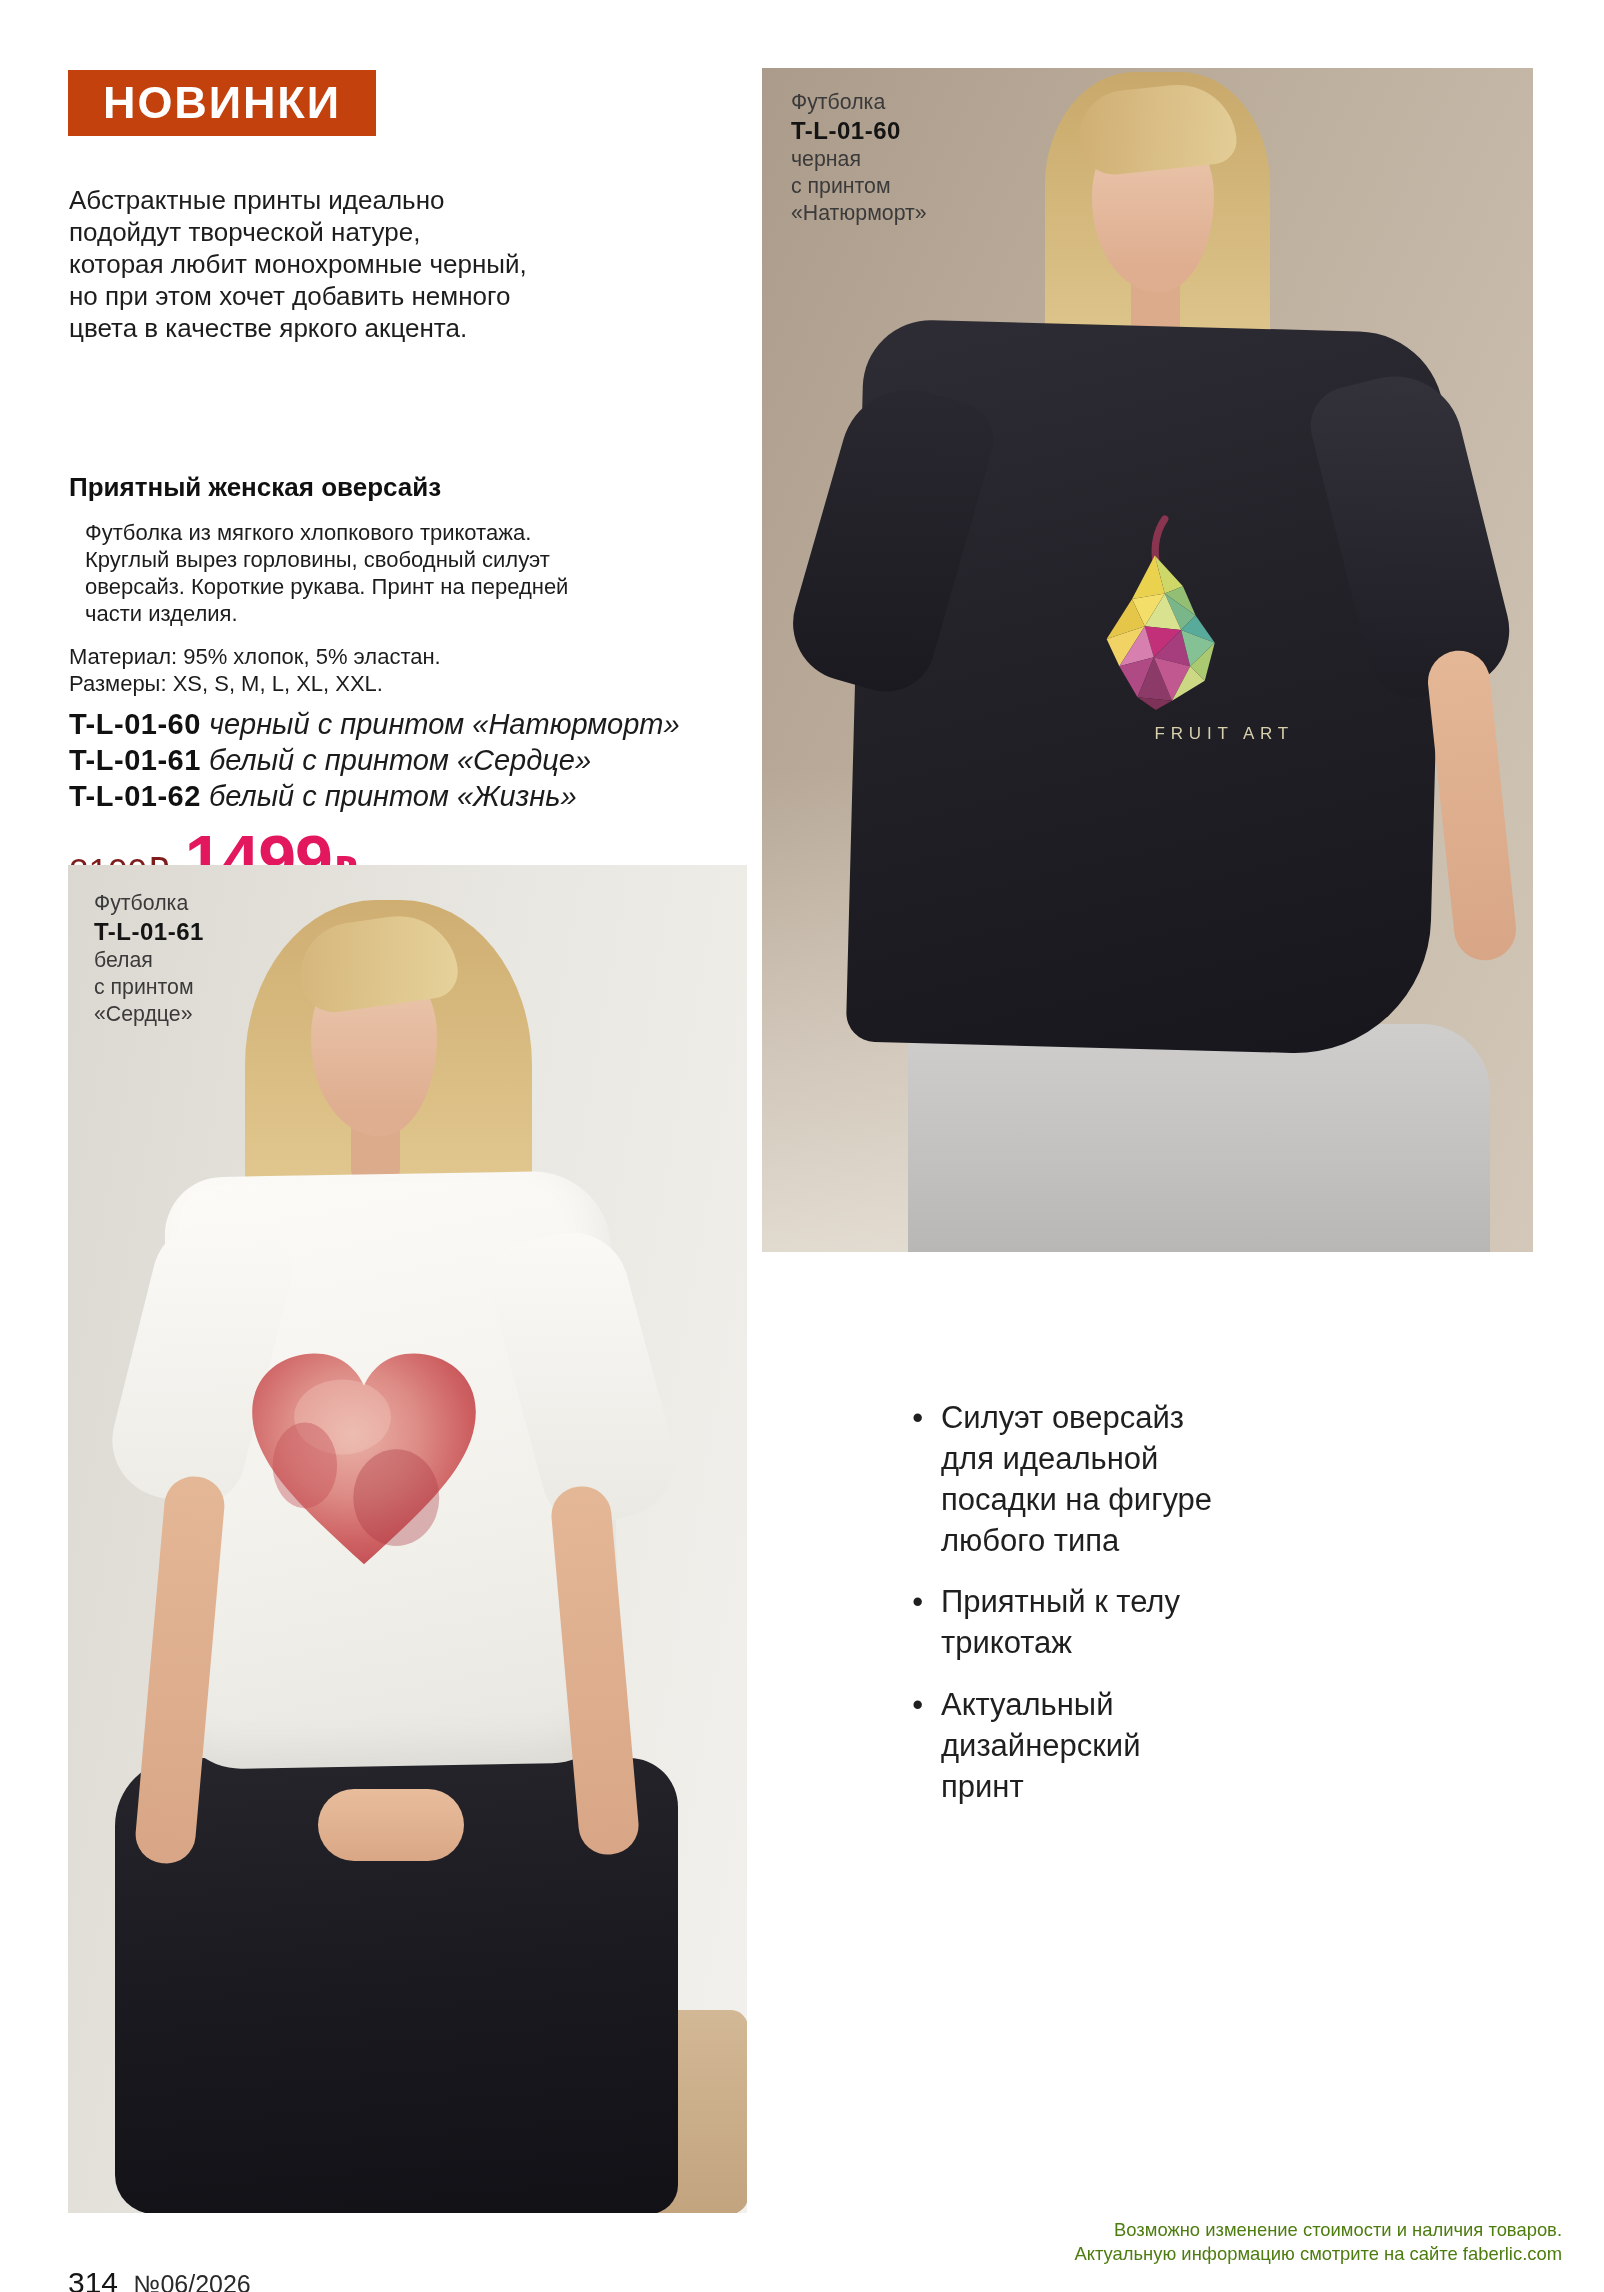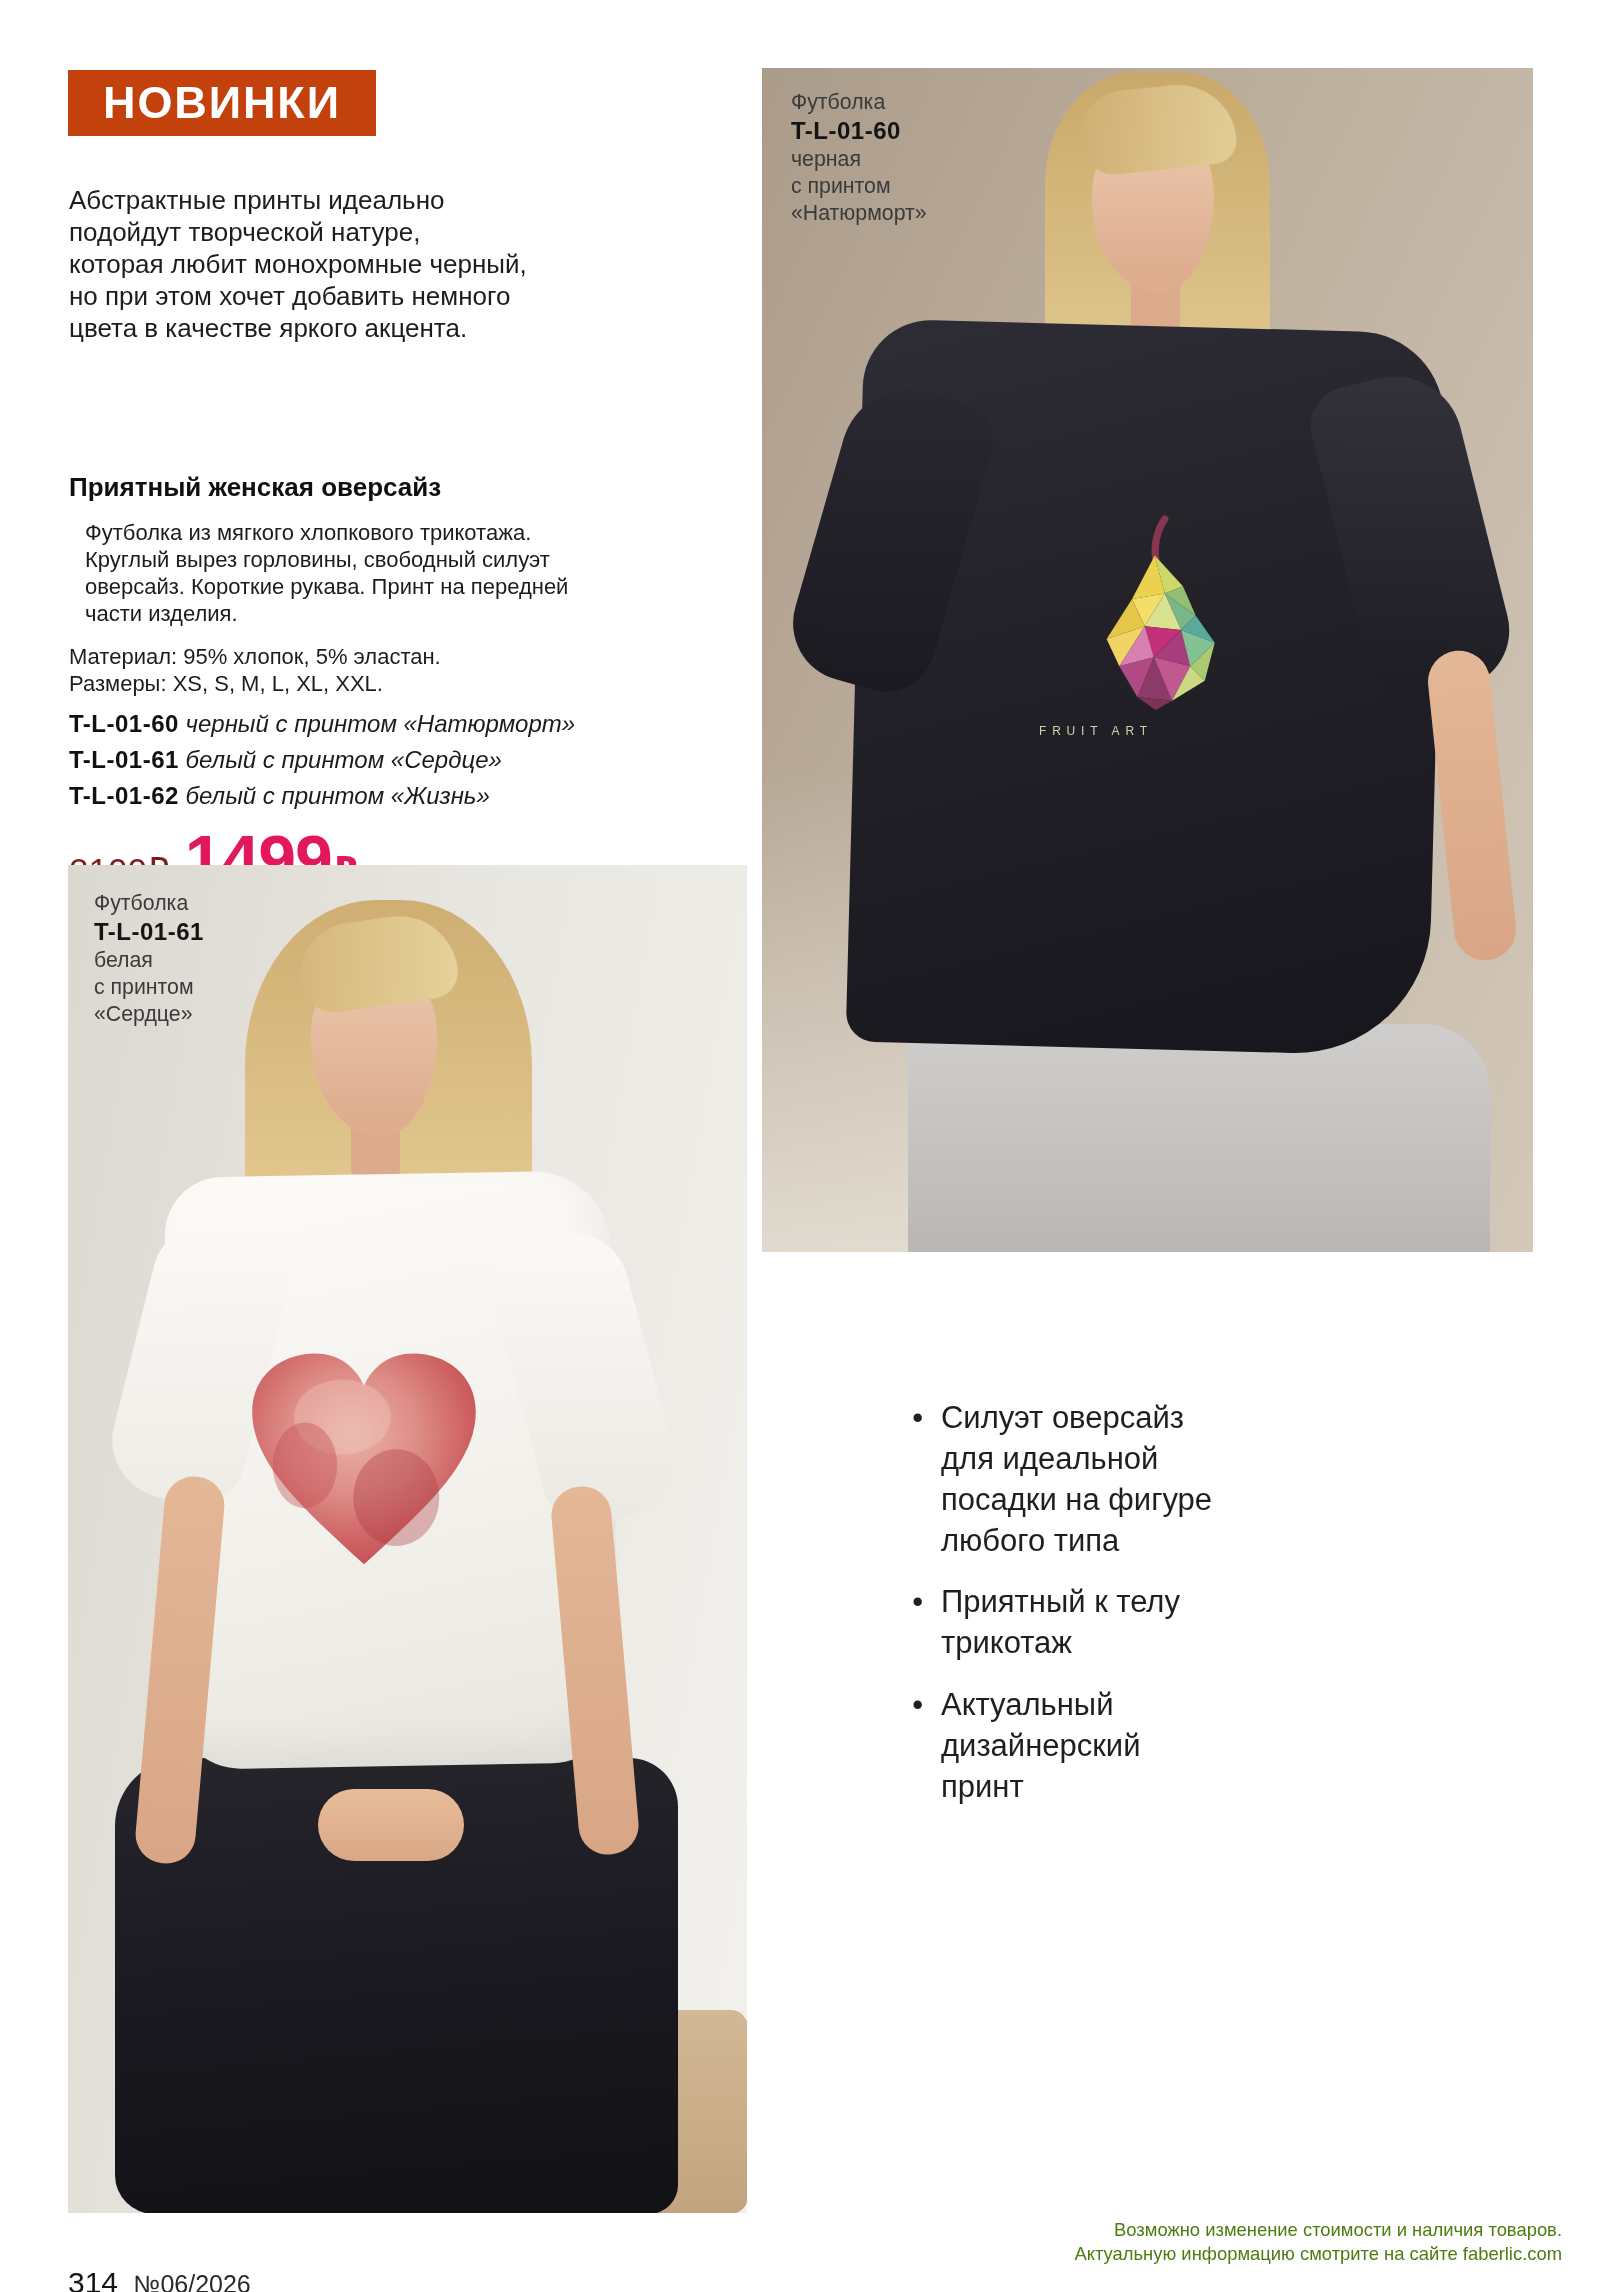--- a/index.html
+++ b/index.html
@@ -10,21 +10,21 @@
   .badge{position:absolute;left:68px;top:70px;background:#c2410c;color:#ffffff;
          font-weight:bold;font-size:45px;letter-spacing:1.9px;padding:7px 35px;}
   .intro{position:absolute;left:69px;top:184px;width:505px;margin:0;
          font-size:26px;line-height:32px;color:#1d1d1d;white-space:pre-line;}
 
   .product{position:absolute;left:69px;top:472px;width:524px;}
   .ptitle{margin:0 0 2.9px 0;font-size:26px;font-weight:bold;color:#101010;}
   .pdesc{margin:16px;font-size:22px;line-height:27px;white-space:pre-line;}
   .pline{margin:0;font-size:22px;line-height:27px;}
   .variants{margin-top:8.7px;}
-  .variant{font-size:24px;line-height:36px;white-space:nowrap;}
+  .variant{font-size:29px;line-height:36px;white-space:nowrap;}
   .vcode{font-weight:bold;letter-spacing:0.5px;color:#111;}
   .vdesc{font-style:italic;color:#1b1b1b;}
   .price{display:flex;align-items:baseline;gap:15.5px;margin-top:11.6px;}
   .old{font-size:35px;color:#7f1d1d;text-decoration:line-through;text-decoration-thickness:2.9px;}
   .new{color:#e3175e;font-weight:800;font-size:68px;line-height:1;letter-spacing:-1px;}
   .rub{font-family:"DejaVu Sans",sans-serif;}
   .new .rub{font-size:37px;font-weight:700;}
 
   
   .photo{position:absolute;overflow:hidden;}
@@ -57,22 +57,22 @@
   .p1-tee{left:93px;top:258px;width:582px;height:723px;z-index:6;
     background:linear-gradient(165deg,#2e2d35 0%,#232229 40%,#17161c 100%);
     border-radius:68px 87px 136px 29px;transform:rotate(1.5deg);}
   .p1-sleeveL{left:56px;top:320px;width:146px;height:301px;z-index:6;
     background:linear-gradient(165deg,#2a2931,#1a191f);border-radius:68px 39px 49px 58px;transform:rotate(16deg);}
   .p1-sleeveR{left:577px;top:307px;width:146px;height:320px;z-index:6;
     background:linear-gradient(195deg,#34333c,#1d1c23);border-radius:39px 68px 58px 49px;transform:rotate(-14deg);}
   .p1-armR{left:679px;top:582px;width:62px;height:311px;z-index:7;
     background:linear-gradient(180deg,#e4b796,#d8a686);border-radius:31px;transform:rotate(-6deg);}
   .p1-print{left:291px;top:442px;width:209px;height:209px;z-index:8;}
-  .p1-caption{left:277px;top:656px;width:238px;z-index:8;text-align:left;
-    font-size:12px;letter-spacing:5.8px;color:#d8d0ac;}
+  .p1-caption{left:294px;top:656px;width:238px;z-index:8;text-align:right;
+    font-size:17px;letter-spacing:5.8px;color:#d8d0ac;}
 
   
   .p2-hairback{left:177px;top:35px;width:287px;height:543px;z-index:2;
     background:linear-gradient(180deg,#cfae72 0%,#e0c68d 50%,#eedda9 100%);
     border-radius:146px 146px 155px 165px/184px 184px 252px 252px;}
   .p2-neck{left:283px;top:254px;width:49px;height:62px;z-index:3;background:#dcab8c;border-radius:11.6px;}
   .p2-face{left:243px;top:89px;width:126px;height:182px;z-index:4;
     background:linear-gradient(180deg,#eccab0,#dfae90 85%);
     border-radius:50% 50% 45% 55%/46% 46% 56% 54%;}
   .p2-hairfront{left:231px;top:54px;width:157px;height:87px;z-index:5;

